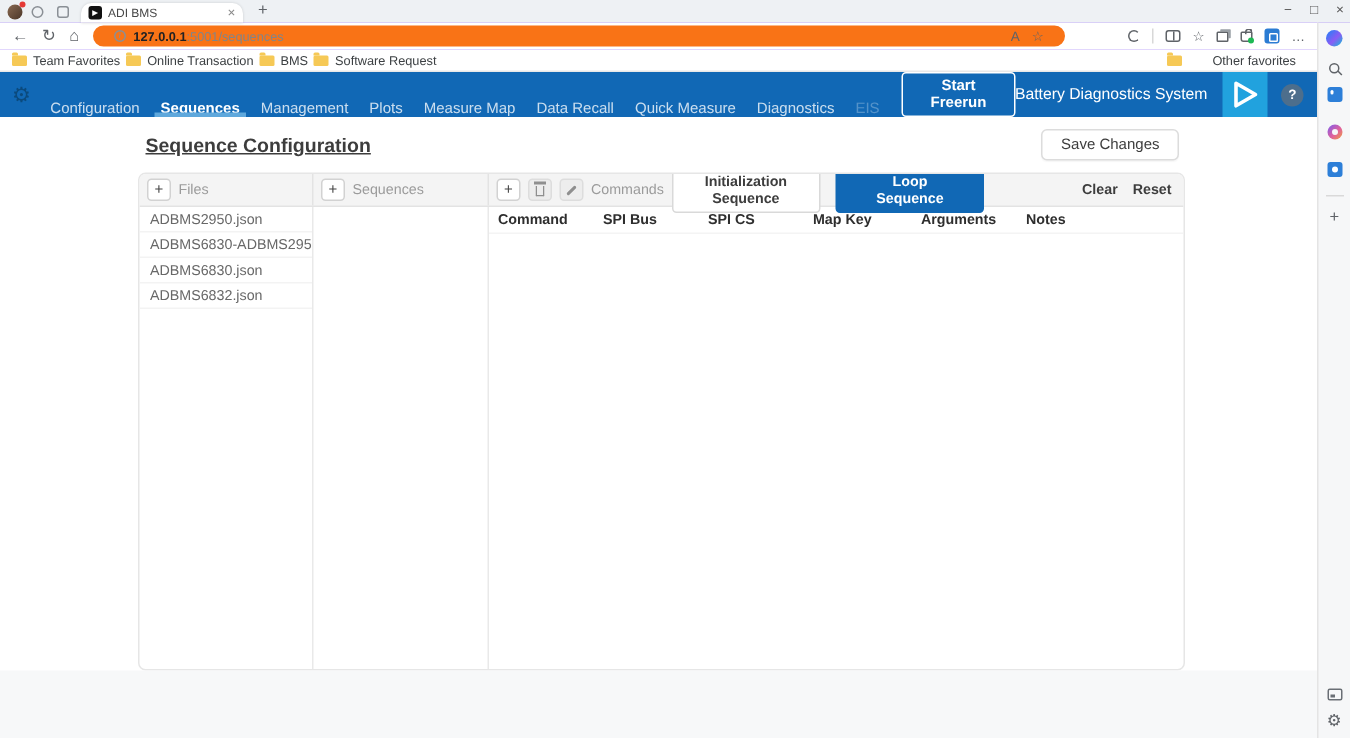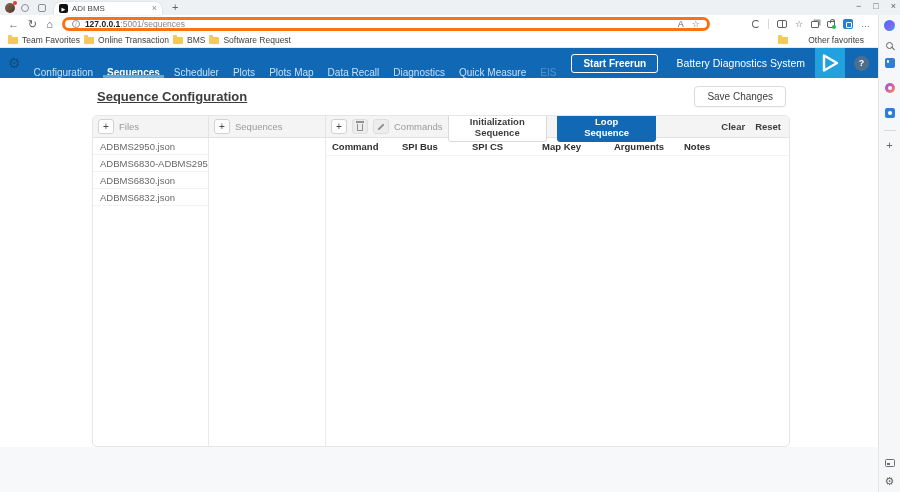--- a/index.html
+++ b/index.html
@@ -22,21 +22,21 @@
   .win-controls{position:absolute;right:4px;top:1px;display:flex;gap:12px;color:#5a5a5a;font-size:9px;}
   .win-controls span{cursor:default;line-height:11px;}
 
   
   .below{display:flex;height:477px;}
   .left-col{width:878px;display:flex;flex-direction:column;}
 
   
   .toolbar{height:18px;background:#fff;display:flex;align-items:center;padding:0 8px 0 8px;gap:9px;}
   .nav-glyph{color:#5f6368;font-size:11px;line-height:11px;}
-  .urlpill{width:648px;height:14px;border:3px solid #f97316;border-radius:8px;background:#fff;display:flex;align-items:center;padding:0 7px;gap:5px;}
+  .urlpill{width:648px;height:14px;border:7px solid #f97316;border-radius:8px;background:#fff;display:flex;align-items:center;padding:0 7px;gap:5px;}
   .info-circle{width:8px;height:8px;border:1px solid #8a8f95;border-radius:50%;color:#8a8f95;font-size:6px;line-height:6px;display:flex;align-items:center;justify-content:center;font-style:italic;flex:0 0 auto;}
   .url{font-size:8.5px;color:#202124;white-space:nowrap;flex:1;}
   .url b{font-weight:bold;color:#202124;}
   .url .url-rest{color:#80858a;}
   .pill-right{display:flex;gap:8px;align-items:center;color:#5f6368;font-size:9px;}
   .tb-right{margin-left:auto;display:flex;align-items:center;gap:8px;color:#5f6368;font-size:9px;}
   .essentials-glyph{width:8px;height:8px;border:1.3px solid #5f6368;border-radius:50%;border-right-color:transparent;}
   .vdiv{width:1px;height:10px;background:#d8d8d8;}
   .split-glyph{width:10px;height:8px;border:1px solid #5f6368;border-radius:2px;position:relative;}
   .split-glyph::after{content:"";position:absolute;left:4px;top:0;width:1px;height:6px;background:#5f6368;}
@@ -208,41 +208,41 @@
 
             <div class="nav-item">
               <span>Configuration</span>
             </div>
 
             <div class="nav-item active">
               <span>Sequences</span>
             </div>
 
             <div class="nav-item">
-              <span>Scheduler</span>
+              <span>Management</span>
             </div>
 
             <div class="nav-item">
               <span>Plots</span>
             </div>
 
             <div class="nav-item">
-              <span>Plots Map</span>
+              <span>Measure Map</span>
             </div>
 
             <div class="nav-item">
               <span>Data Recall</span>
             </div>
 
             <div class="nav-item">
+              <span>Quick Measure</span>
+            </div>
+
+            <div class="nav-item">
               <span>Diagnostics</span>
-            </div>
-
-            <div class="nav-item">
-              <span>Quick Measure</span>
             </div>
 
             <div class="nav-item disabled">
               <span>EIS</span>
             </div>
           </div>
         <button class="freerun-btn">Start Freerun</button>
         <span class="brand">Battery Diagnostics System</span>
         <span class="adi-logo">
           <svg width="30" height="30" viewBox="0 0 30 30">

